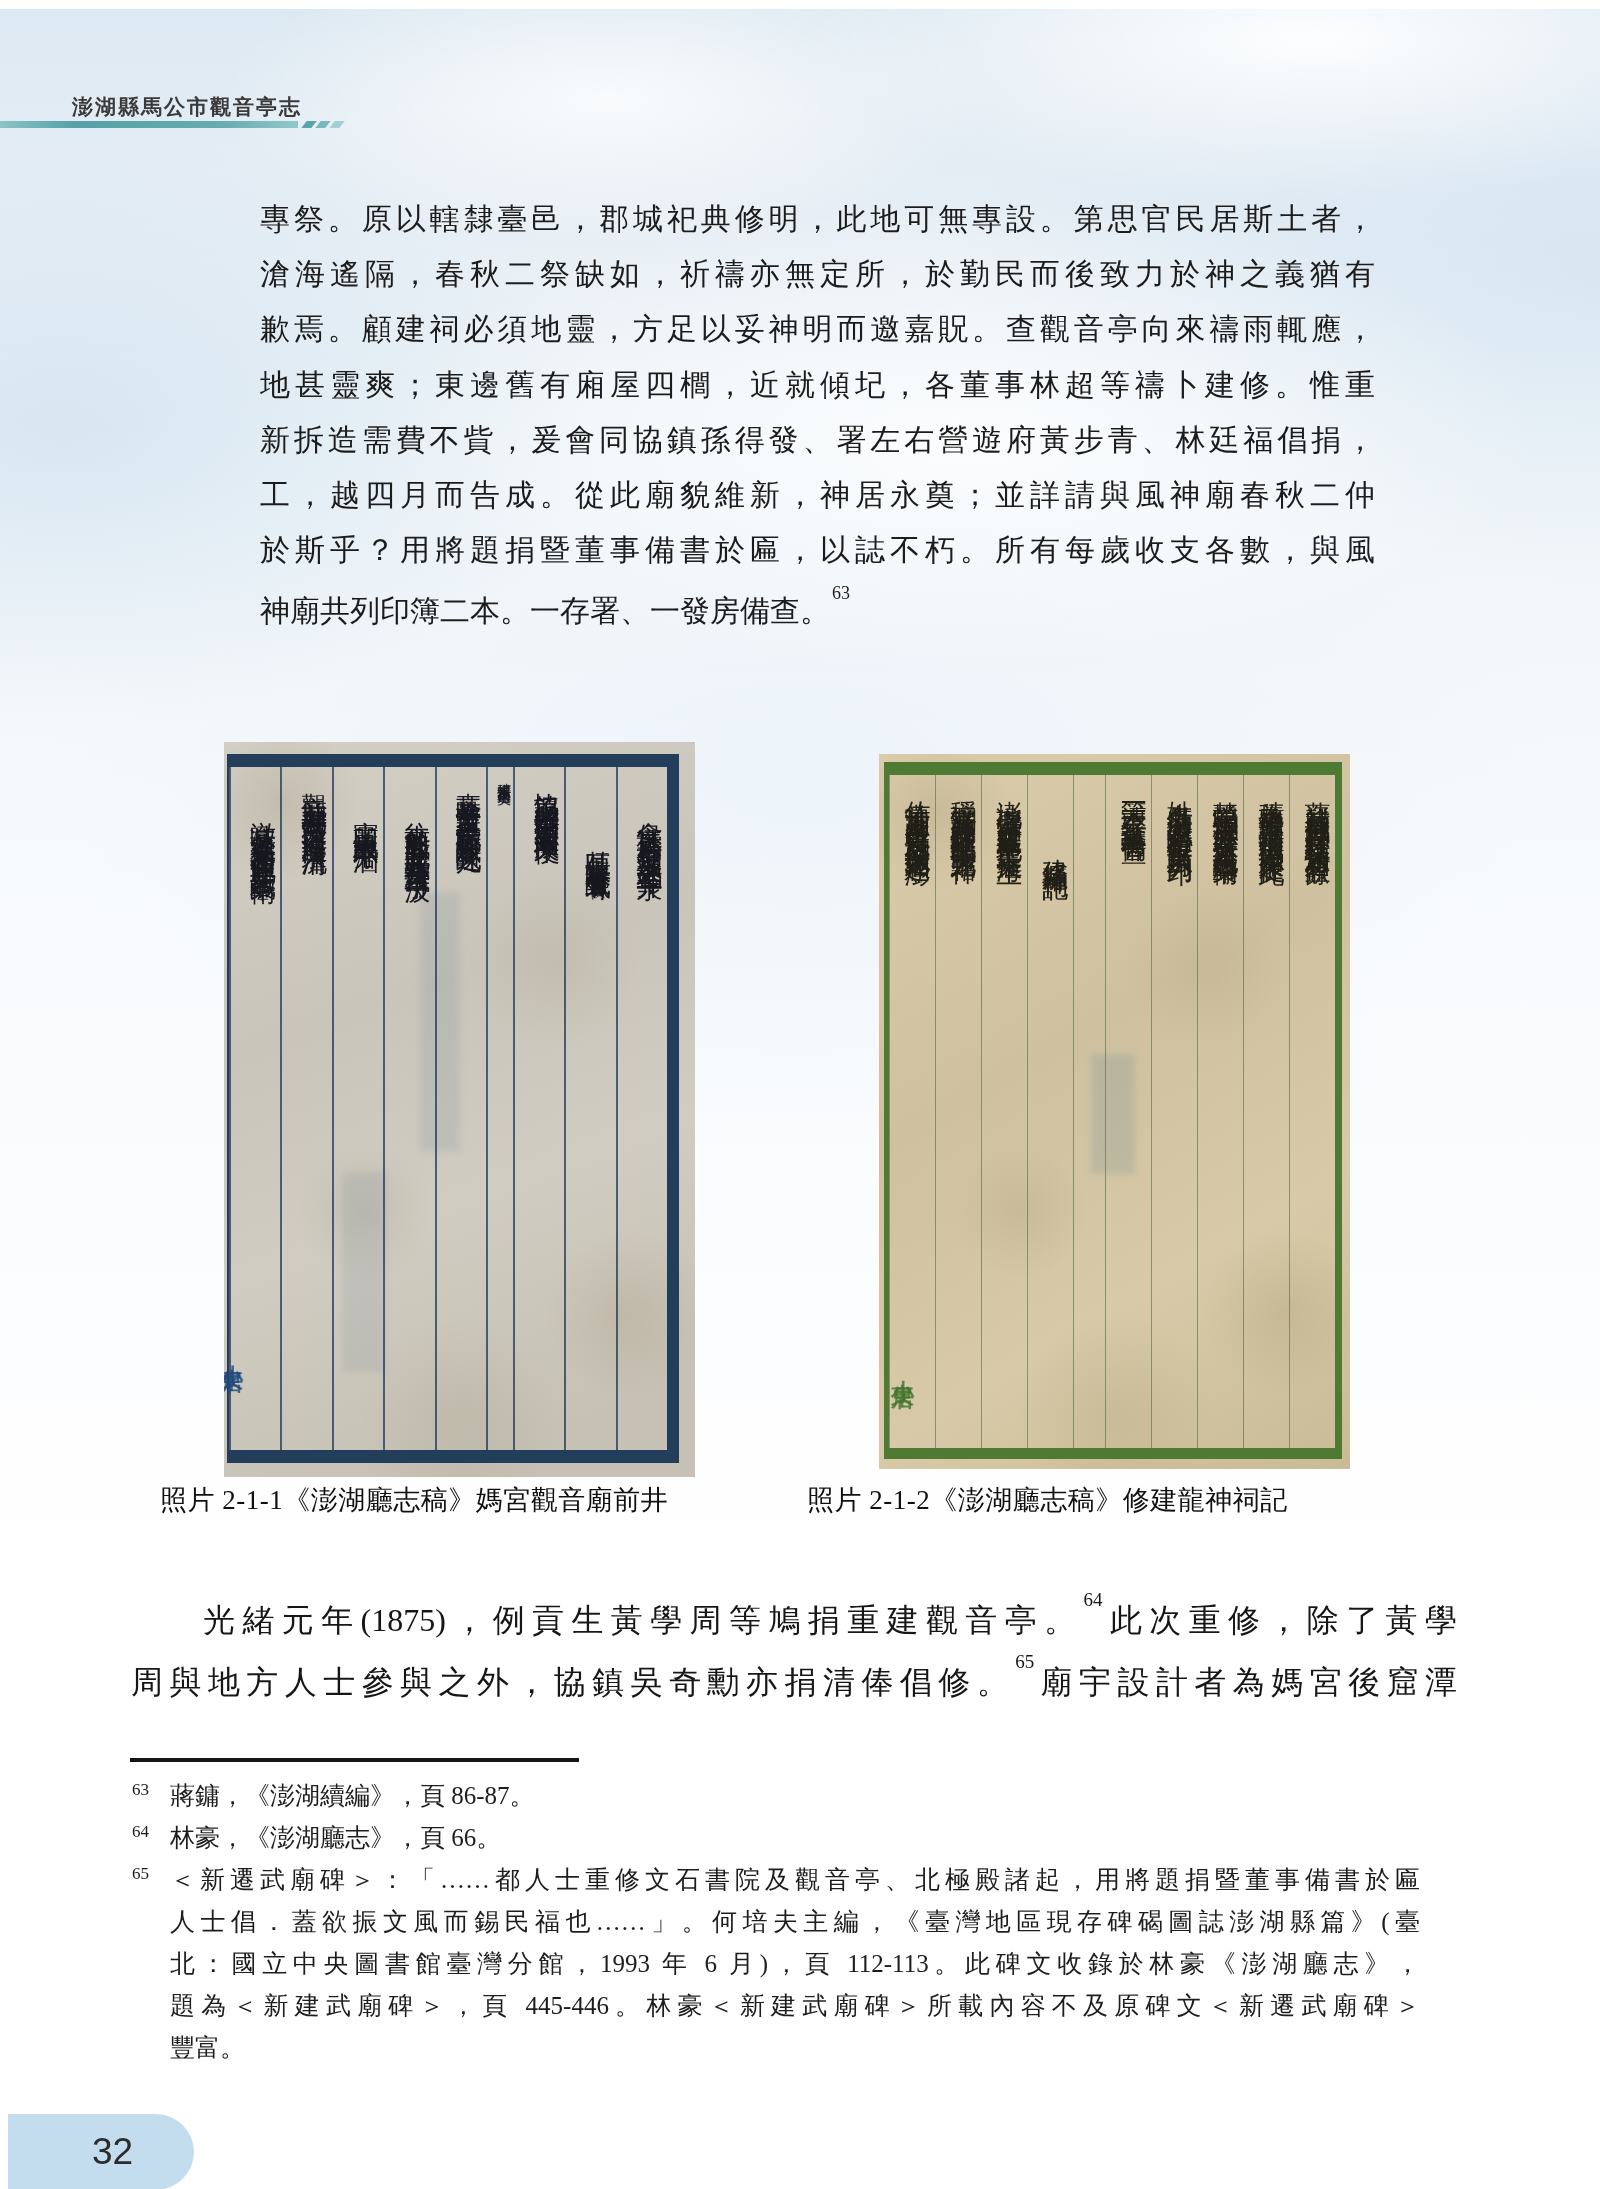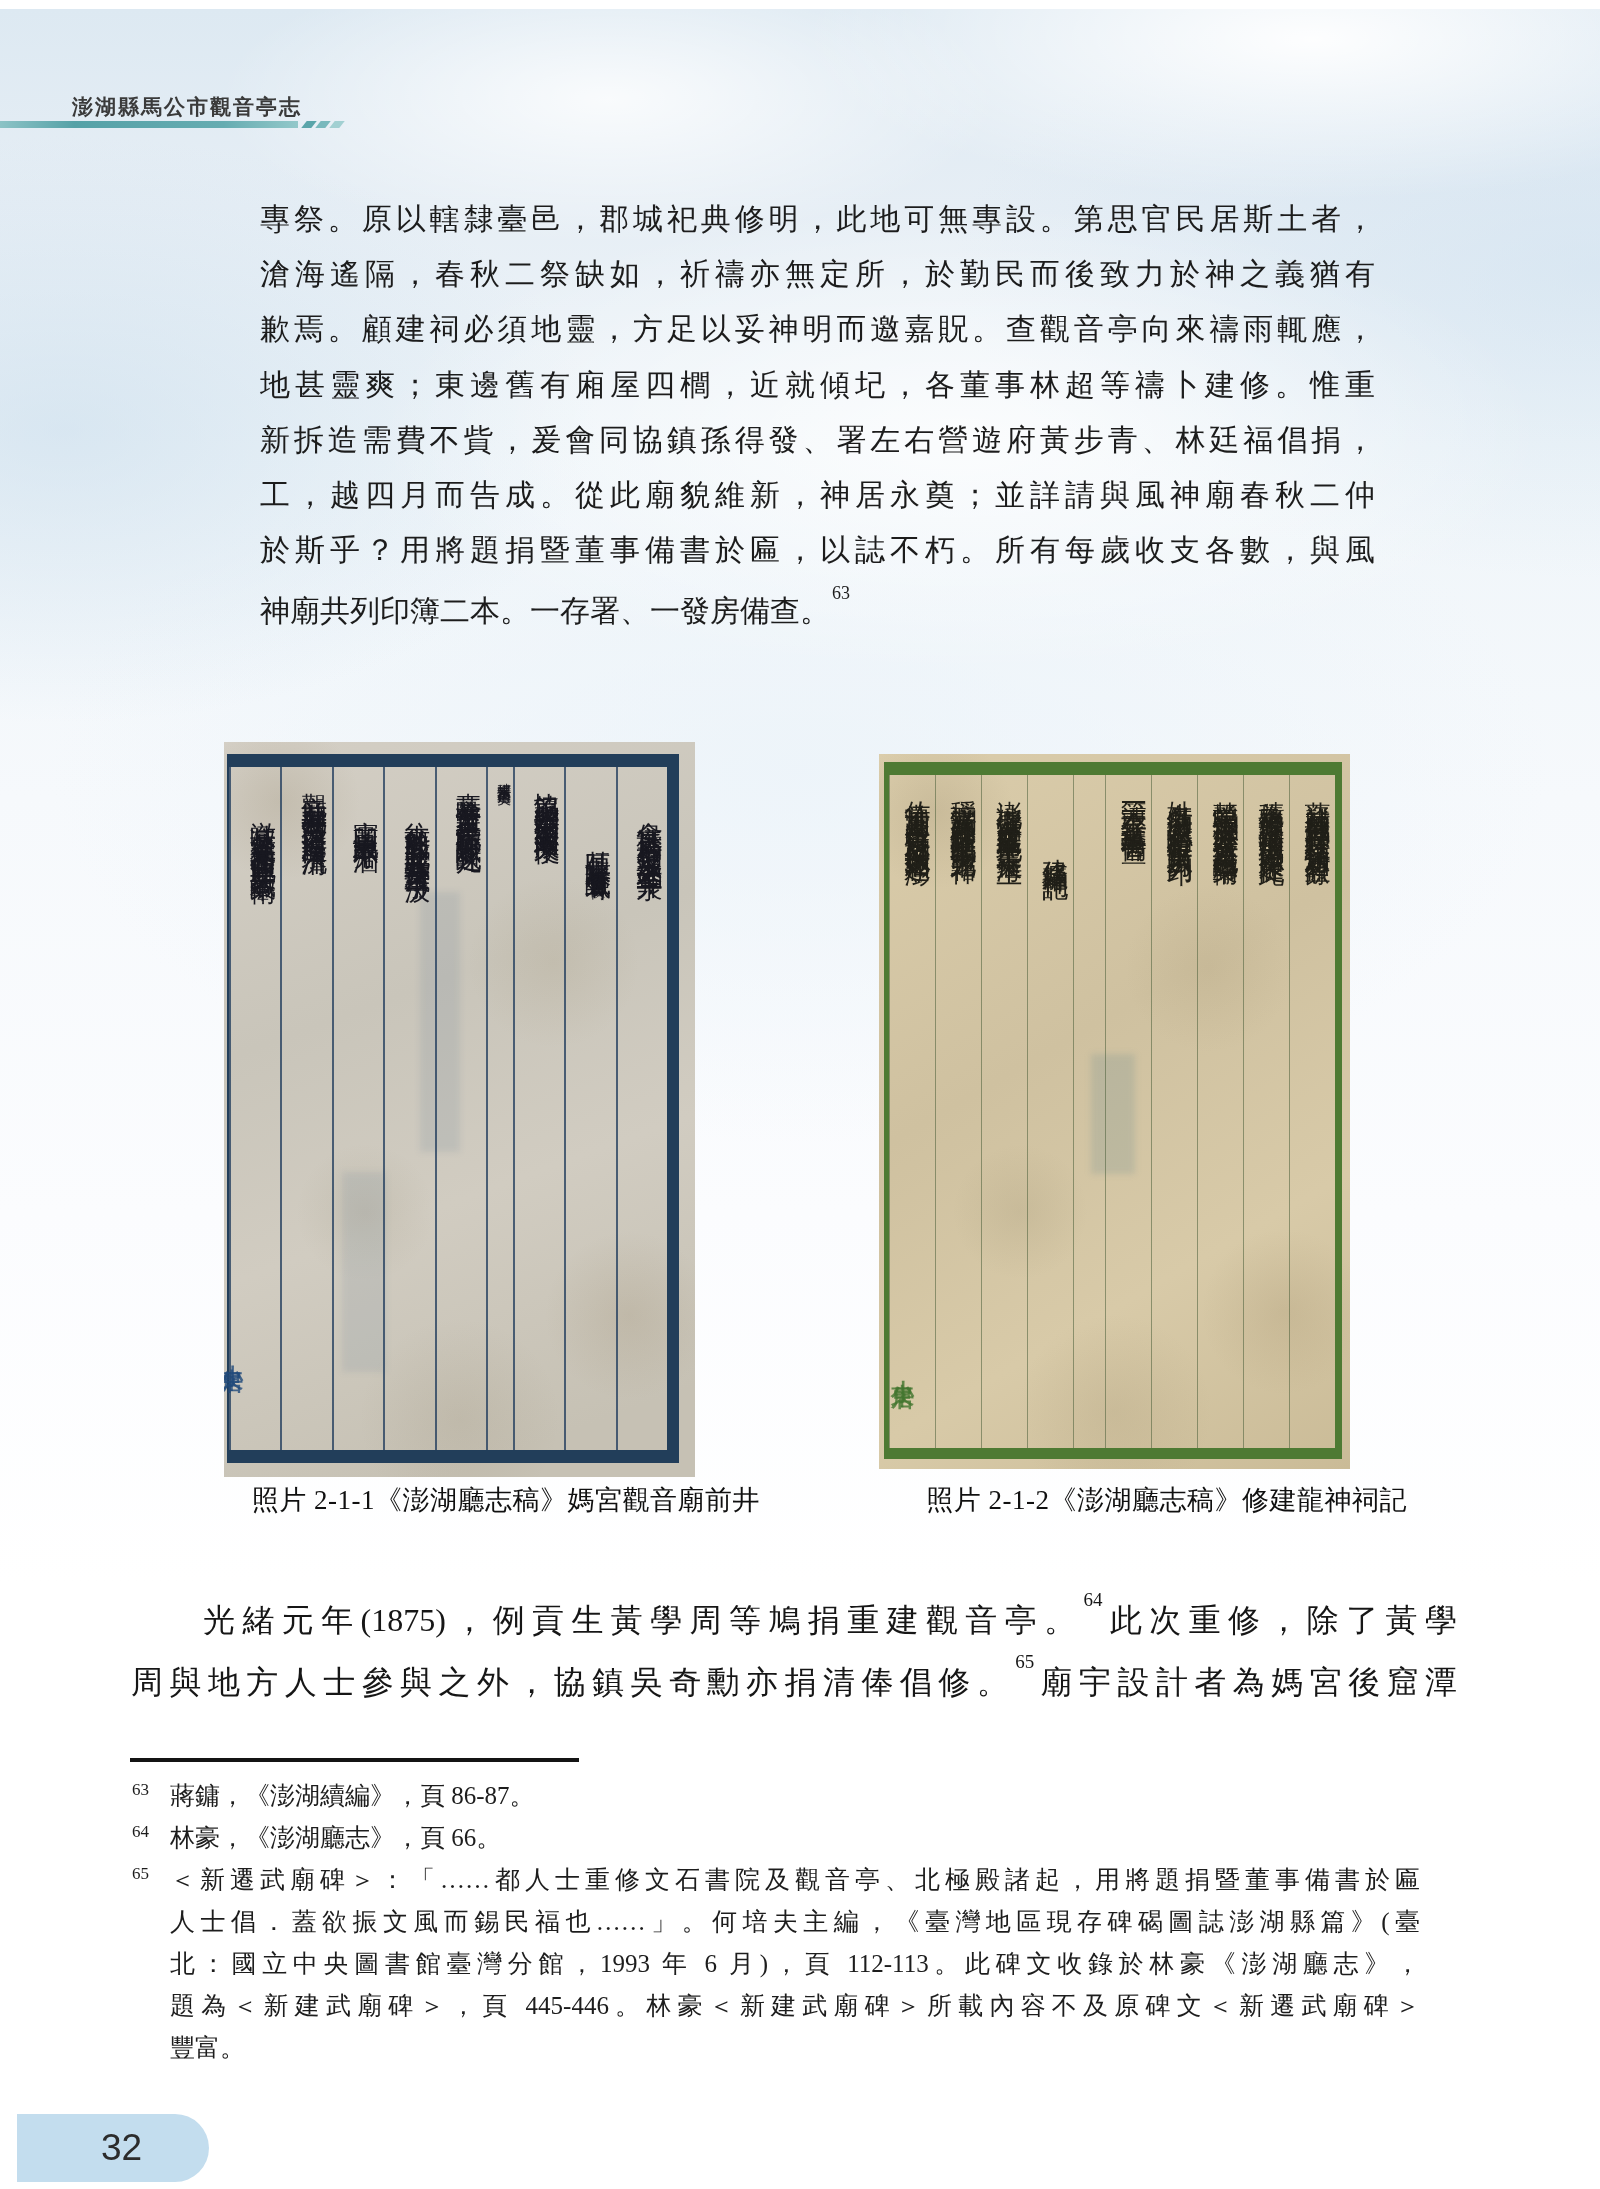--- a/index.html
+++ b/index.html
@@ -54,37 +54,37 @@
   .vcol.narrow{flex:1 1 0;font-size:14px;letter-spacing:1px;}
   .vcol.gap{flex:1.4 1 0;}
   .seal{position:absolute;writing-mode:vertical-rl;text-orientation:upright;font-weight:bold;}
   .photo-left .seal{left:-7px;bottom:118px;font-size:22px;color:rgba(32,74,122,.8);letter-spacing:4px;}
   .photo-right .seal{left:8px;bottom:96px;font-size:23px;color:rgba(66,118,46,.8);letter-spacing:4px;}
   .ghost{position:absolute;filter:blur(3px);pointer-events:none;}
   .g1{left:196px;top:150px;width:40px;height:260px;background:rgba(46,86,130,.10);}
   .g2{left:118px;top:430px;width:44px;height:200px;background:rgba(46,86,130,.09);}
   .g3{left:212px;top:300px;width:44px;height:120px;background:rgba(70,120,135,.16);}
   
-  .caption{position:absolute;top:1473px;width:600px;font-size:27px;color:#101010;text-align:right;letter-spacing:.5px;}
+  .caption{position:absolute;top:1473px;width:600px;font-size:27px;color:#101010;text-align:left;letter-spacing:.5px;}
   .cap-left{left:160px;} .cap-right{left:807px;}
   
   .para{position:absolute;left:131px;top:1573px;width:1326px;font-size:32px;color:#161616;}
   .para .pl{height:62px;line-height:62px;text-align:justify;text-align-last:justify;font-family:Liberation Serif, serif;}
   .para .indent{text-indent:72px;}
   sup.pref{font-size:19px;position:relative;top:-13px;}
   
   .fnsep{position:absolute;left:130px;top:1749px;width:449px;height:4px;background:#141414;}
   .footnotes{position:absolute;left:130px;top:1766px;width:1290px;font-size:25px;color:#1d1d1d;}
   .fn{position:relative;padding-left:40px;line-height:42px;}
   .fn > sup.fnum{position:absolute;left:2px;top:-6px;font-size:17px;}
   .fn-line{line-height:42px;text-align:justify;text-align-last:justify;}
   .fn-line.short{text-align-last:left;}
   
-  .pagenum-pill{position:absolute;left:17px;top:2105px;width:186px;height:68px;background:#c3ddee;
-    border-radius:0 40px 40px 0;padding-left:6px;}
+  .pagenum-pill{position:absolute;left:8px;top:2105px;width:186px;height:76px;background:#c3ddee;
+    border-radius:0 40px 40px 0;}
   .pagenum-pill span{position:absolute;left:84px;top:50%;transform:translateY(-50%);
     font-family:"Liberation Sans","DejaVu Sans",sans-serif;font-size:37px;color:#2c2c2c;}
 </style>
 </head>
 <body>
 
 <div class="page">
 
   <div class="hdr-title">澎湖縣馬公市觀音亭志</div>
   <div class="hdr-stripe"></div>

